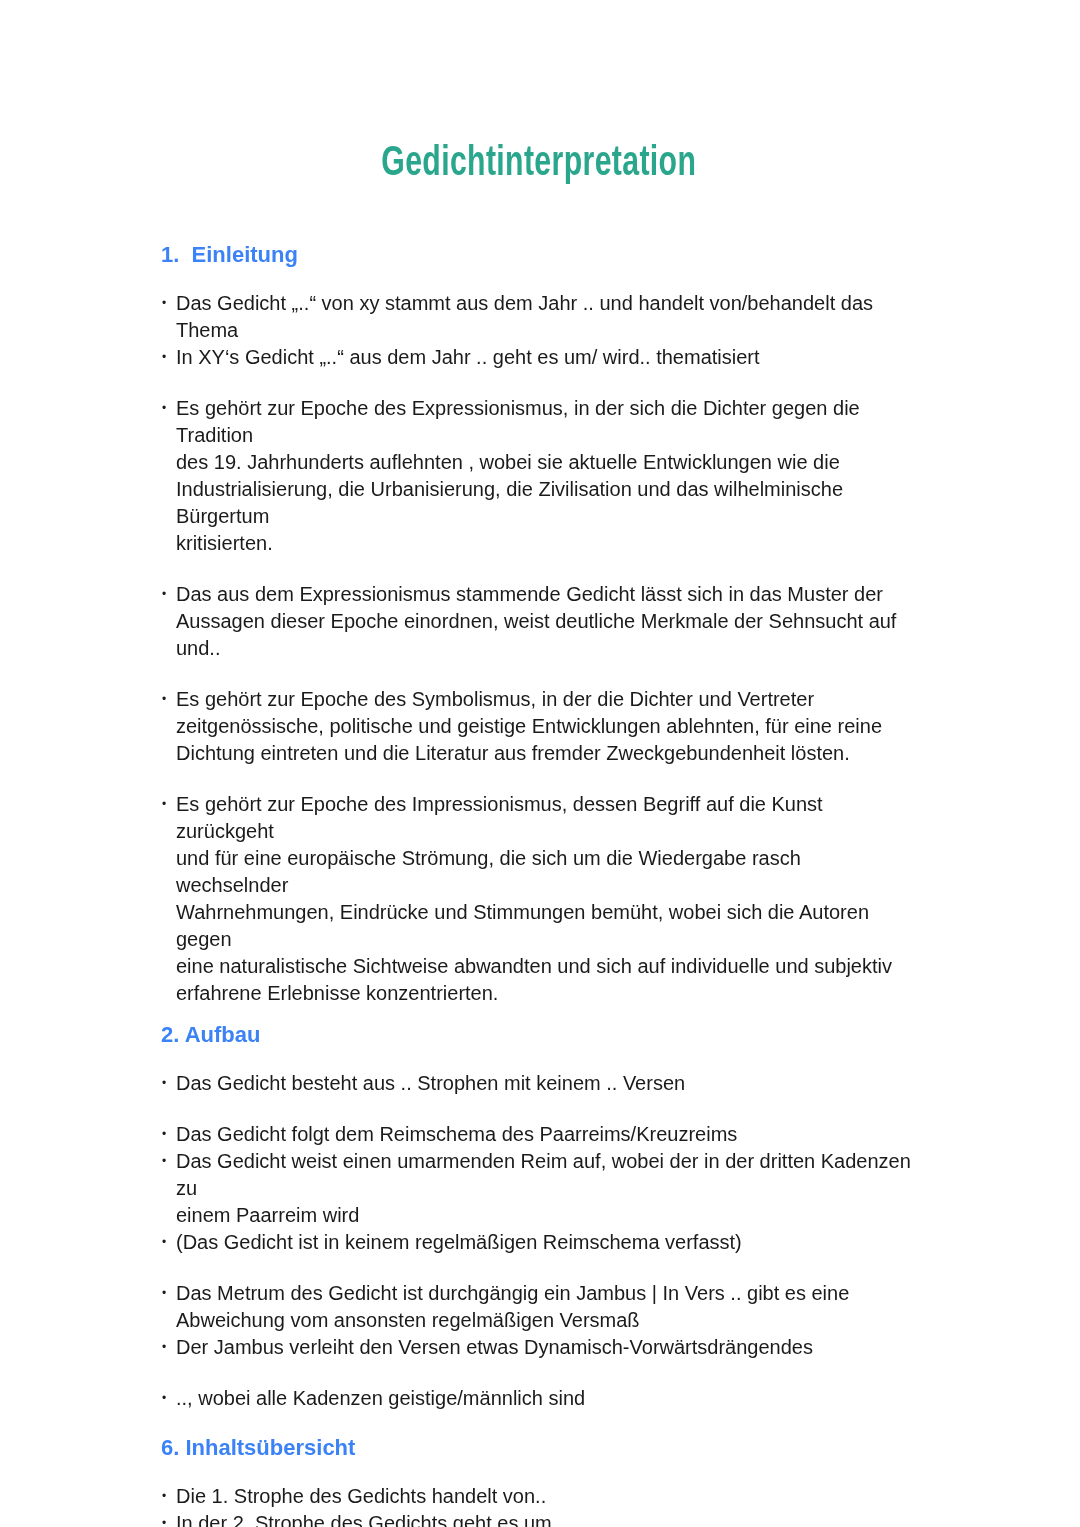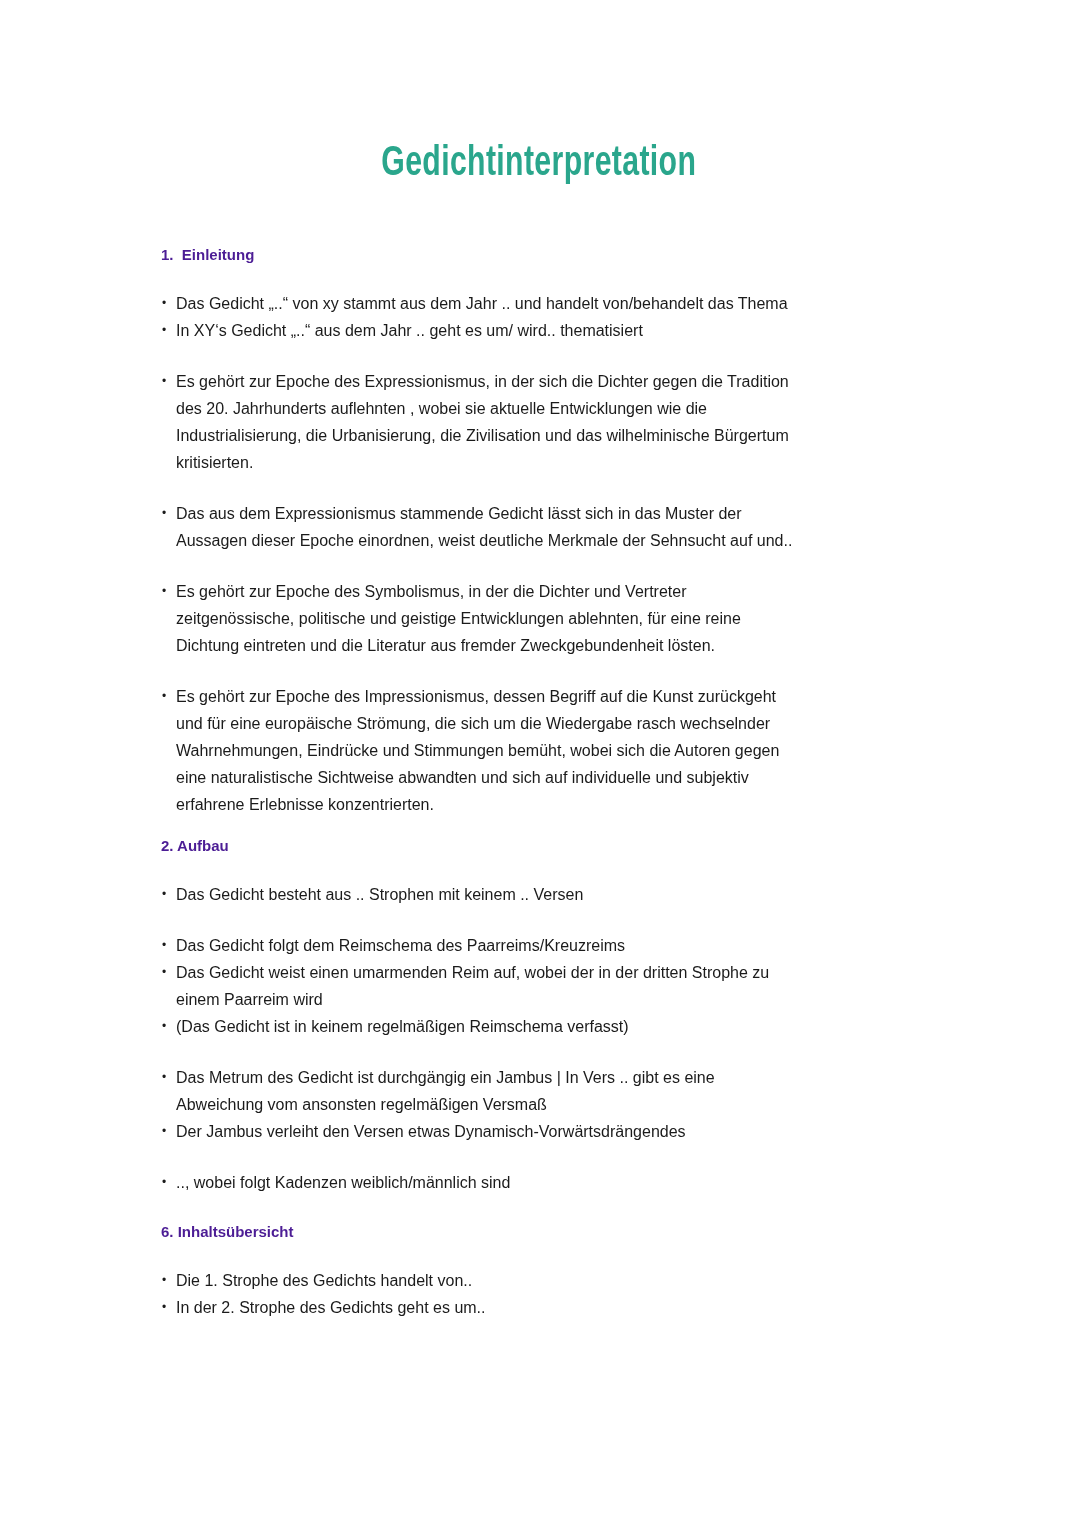--- a/index.html
+++ b/index.html
@@ -29,39 +29,39 @@
     color: #2aa68c;
     letter-spacing: 0.5px;
   }
   h1.doc-title .squeeze {
     display: inline-block;
     transform: scaleX(0.72);
     transform-origin: center;
   }
 
   h2.sec-heading {
-    font-size: 15px;
+    font-size: 22px;
     line-height: 27px;
     font-weight: bold;
-    color: #4c1d95;
+    color: #3b82f6;
     margin: 14px 0 22px 0;
   }
   section.sec-1 h2.sec-heading { margin-top: 53px; }
   section.sec-3 h2.sec-heading { margin-top: 22px; }
 
   ul.group {
     list-style: none;
     margin: 0 0 24px 0;
   }
   ul.group:last-child { margin-bottom: 0; }
 
   ul.group li {
     position: relative;
     padding-left: 15px;
-    font-size: 16px;
+    font-size: 20px;
     line-height: 27px;
     white-space: pre-wrap;
     color: #1b1b1b;
   }
   ul.group li::before {
     content: "\2022";
     position: absolute;
     left: 1px;
     top: 0;
     font-size: 12px;
@@ -78,21 +78,21 @@
     <h1 class="doc-title"><span class="squeeze">Gedichtinterpretation</span></h1>
 
     <section class="sec-1">
       <h2 class="sec-heading">1.&nbsp;&nbsp;Einleitung</h2>
       <ul class="group">
         <li>Das Gedicht „..“ von xy stammt aus dem Jahr .. und handelt von/behandelt das Thema</li>
         <li>In XY‘s Gedicht „..“ aus dem Jahr .. geht es um/ wird.. thematisiert</li>
       </ul>
       <ul class="group">
         <li>Es gehört zur Epoche des Expressionismus, in der sich die Dichter gegen die Tradition
-des 20. Jahrhunderts auflehnten , wobei sie aktuelle Entwicklungen wie die
+des 19. Jahrhunderts auflehnten , wobei sie aktuelle Entwicklungen wie die
 Industrialisierung, die Urbanisierung, die Zivilisation und das wilhelminische Bürgertum
 kritisierten.</li>
       </ul>
       <ul class="group">
         <li>Das aus dem Expressionismus stammende Gedicht lässt sich in das Muster der
 Aussagen dieser Epoche einordnen, weist deutliche Merkmale der Sehnsucht auf und..</li>
       </ul>
       <ul class="group">
         <li>Es gehört zur Epoche des Symbolismus, in der die Dichter und Vertreter
 zeitgenössische, politische und geistige Entwicklungen ablehnten, für eine reine
@@ -107,31 +107,31 @@
       </ul>
     </section>
 
     <section class="sec-2">
       <h2 class="sec-heading">2. Aufbau</h2>
       <ul class="group">
         <li>Das Gedicht besteht aus .. Strophen mit keinem .. Versen</li>
       </ul>
       <ul class="group">
         <li>Das Gedicht folgt dem Reimschema des Paarreims/Kreuzreims</li>
-        <li>Das Gedicht weist einen umarmenden Reim auf, wobei der in der dritten Strophe zu
+        <li>Das Gedicht weist einen umarmenden Reim auf, wobei der in der dritten Kadenzen zu
 einem Paarreim wird</li>
         <li>(Das Gedicht ist in keinem regelmäßigen Reimschema verfasst)</li>
       </ul>
       <ul class="group">
         <li>Das Metrum des Gedicht ist durchgängig ein Jambus | In Vers .. gibt es eine
 Abweichung vom ansonsten regelmäßigen Versmaß</li>
         <li>Der Jambus verleiht den Versen etwas Dynamisch-Vorwärtsdrängendes</li>
       </ul>
       <ul class="group">
-        <li>.., wobei folgt Kadenzen weiblich/männlich sind</li>
+        <li>.., wobei alle Kadenzen geistige/männlich sind</li>
       </ul>
     </section>
 
     <section class="sec-3">
       <h2 class="sec-heading">6. Inhaltsübersicht</h2>
       <ul class="group">
         <li>Die 1. Strophe des Gedichts handelt von..</li>
         <li>In der 2. Strophe des Gedichts geht es um..</li>
       </ul>
     </section>

